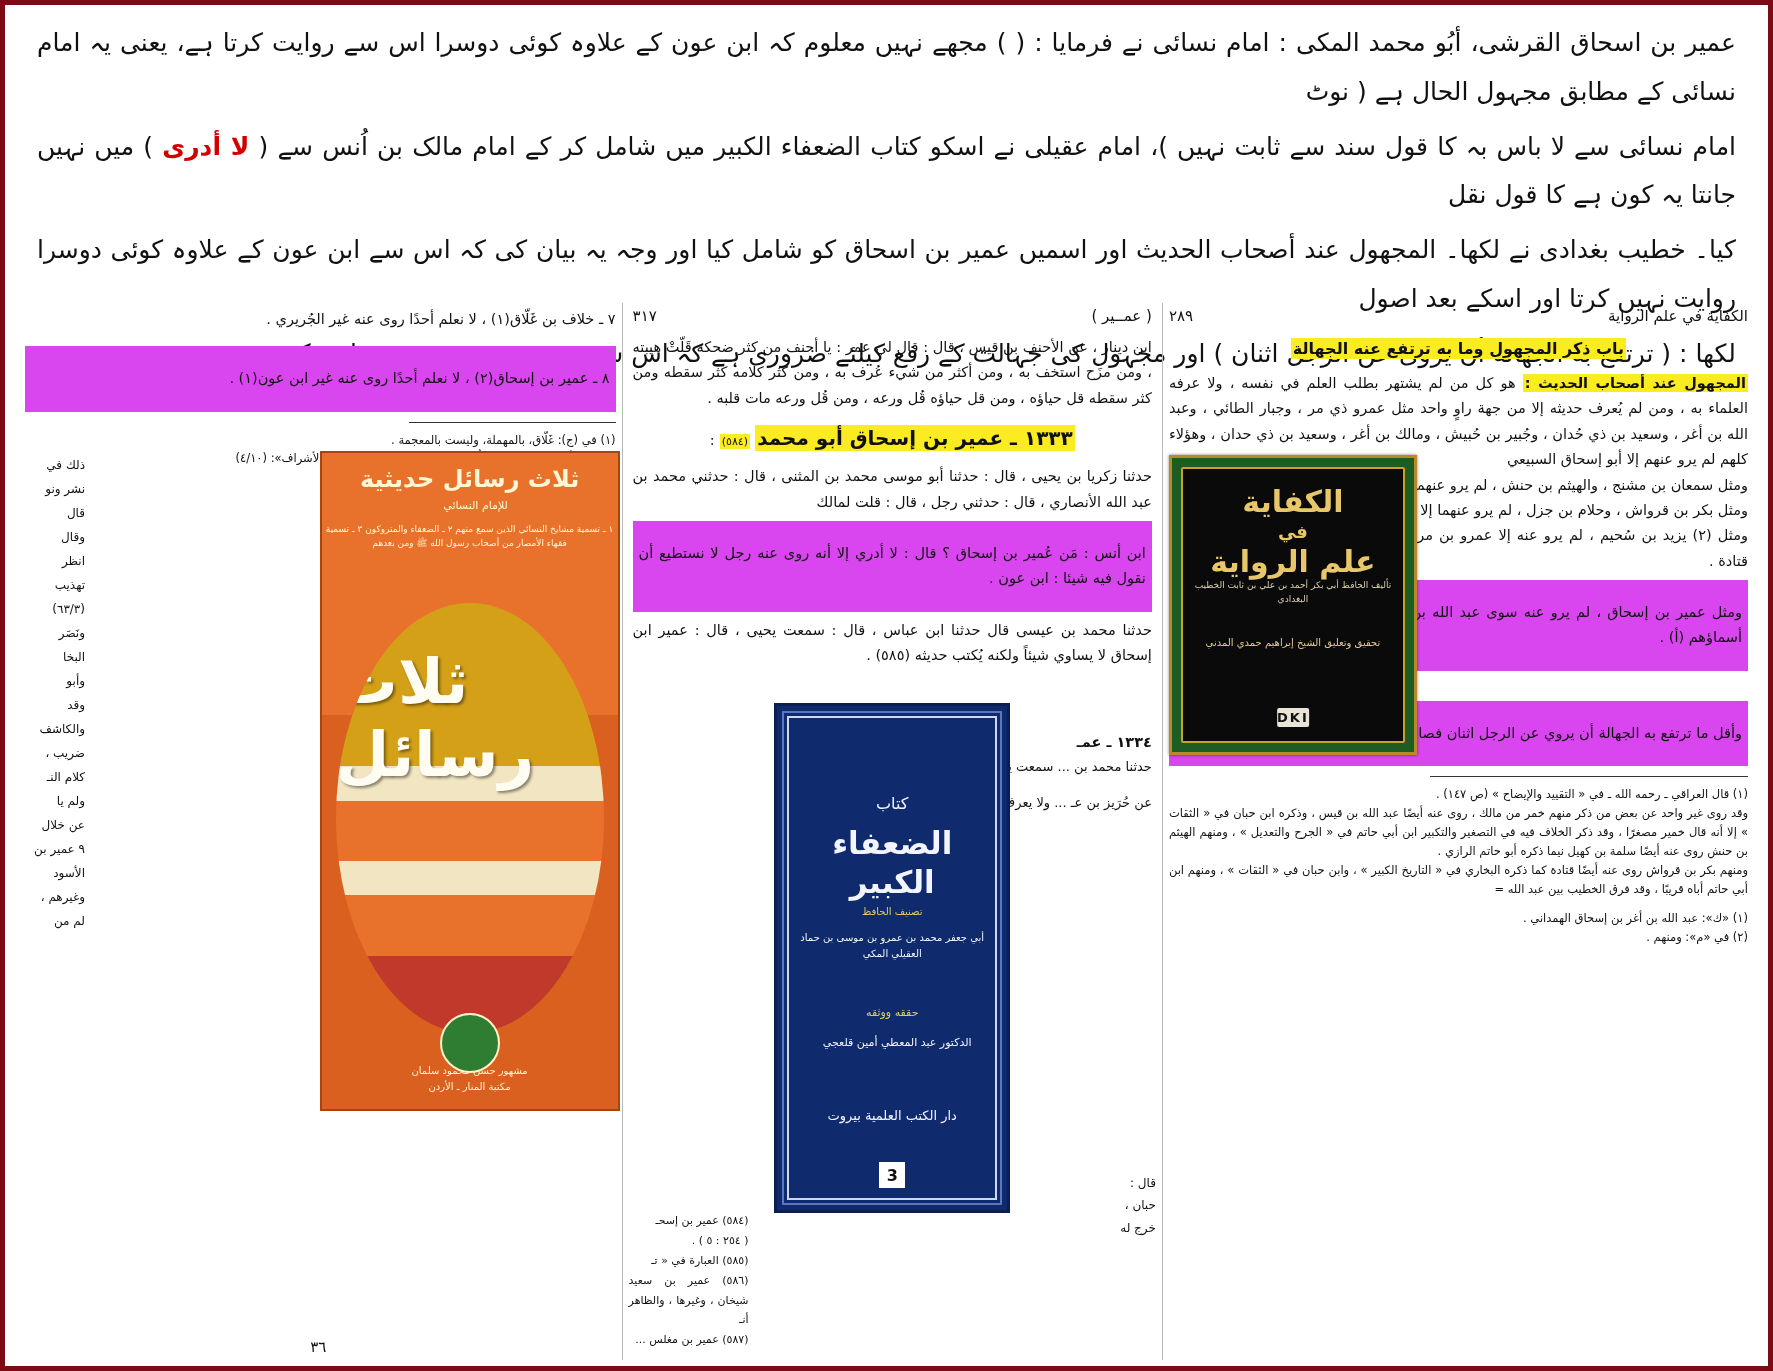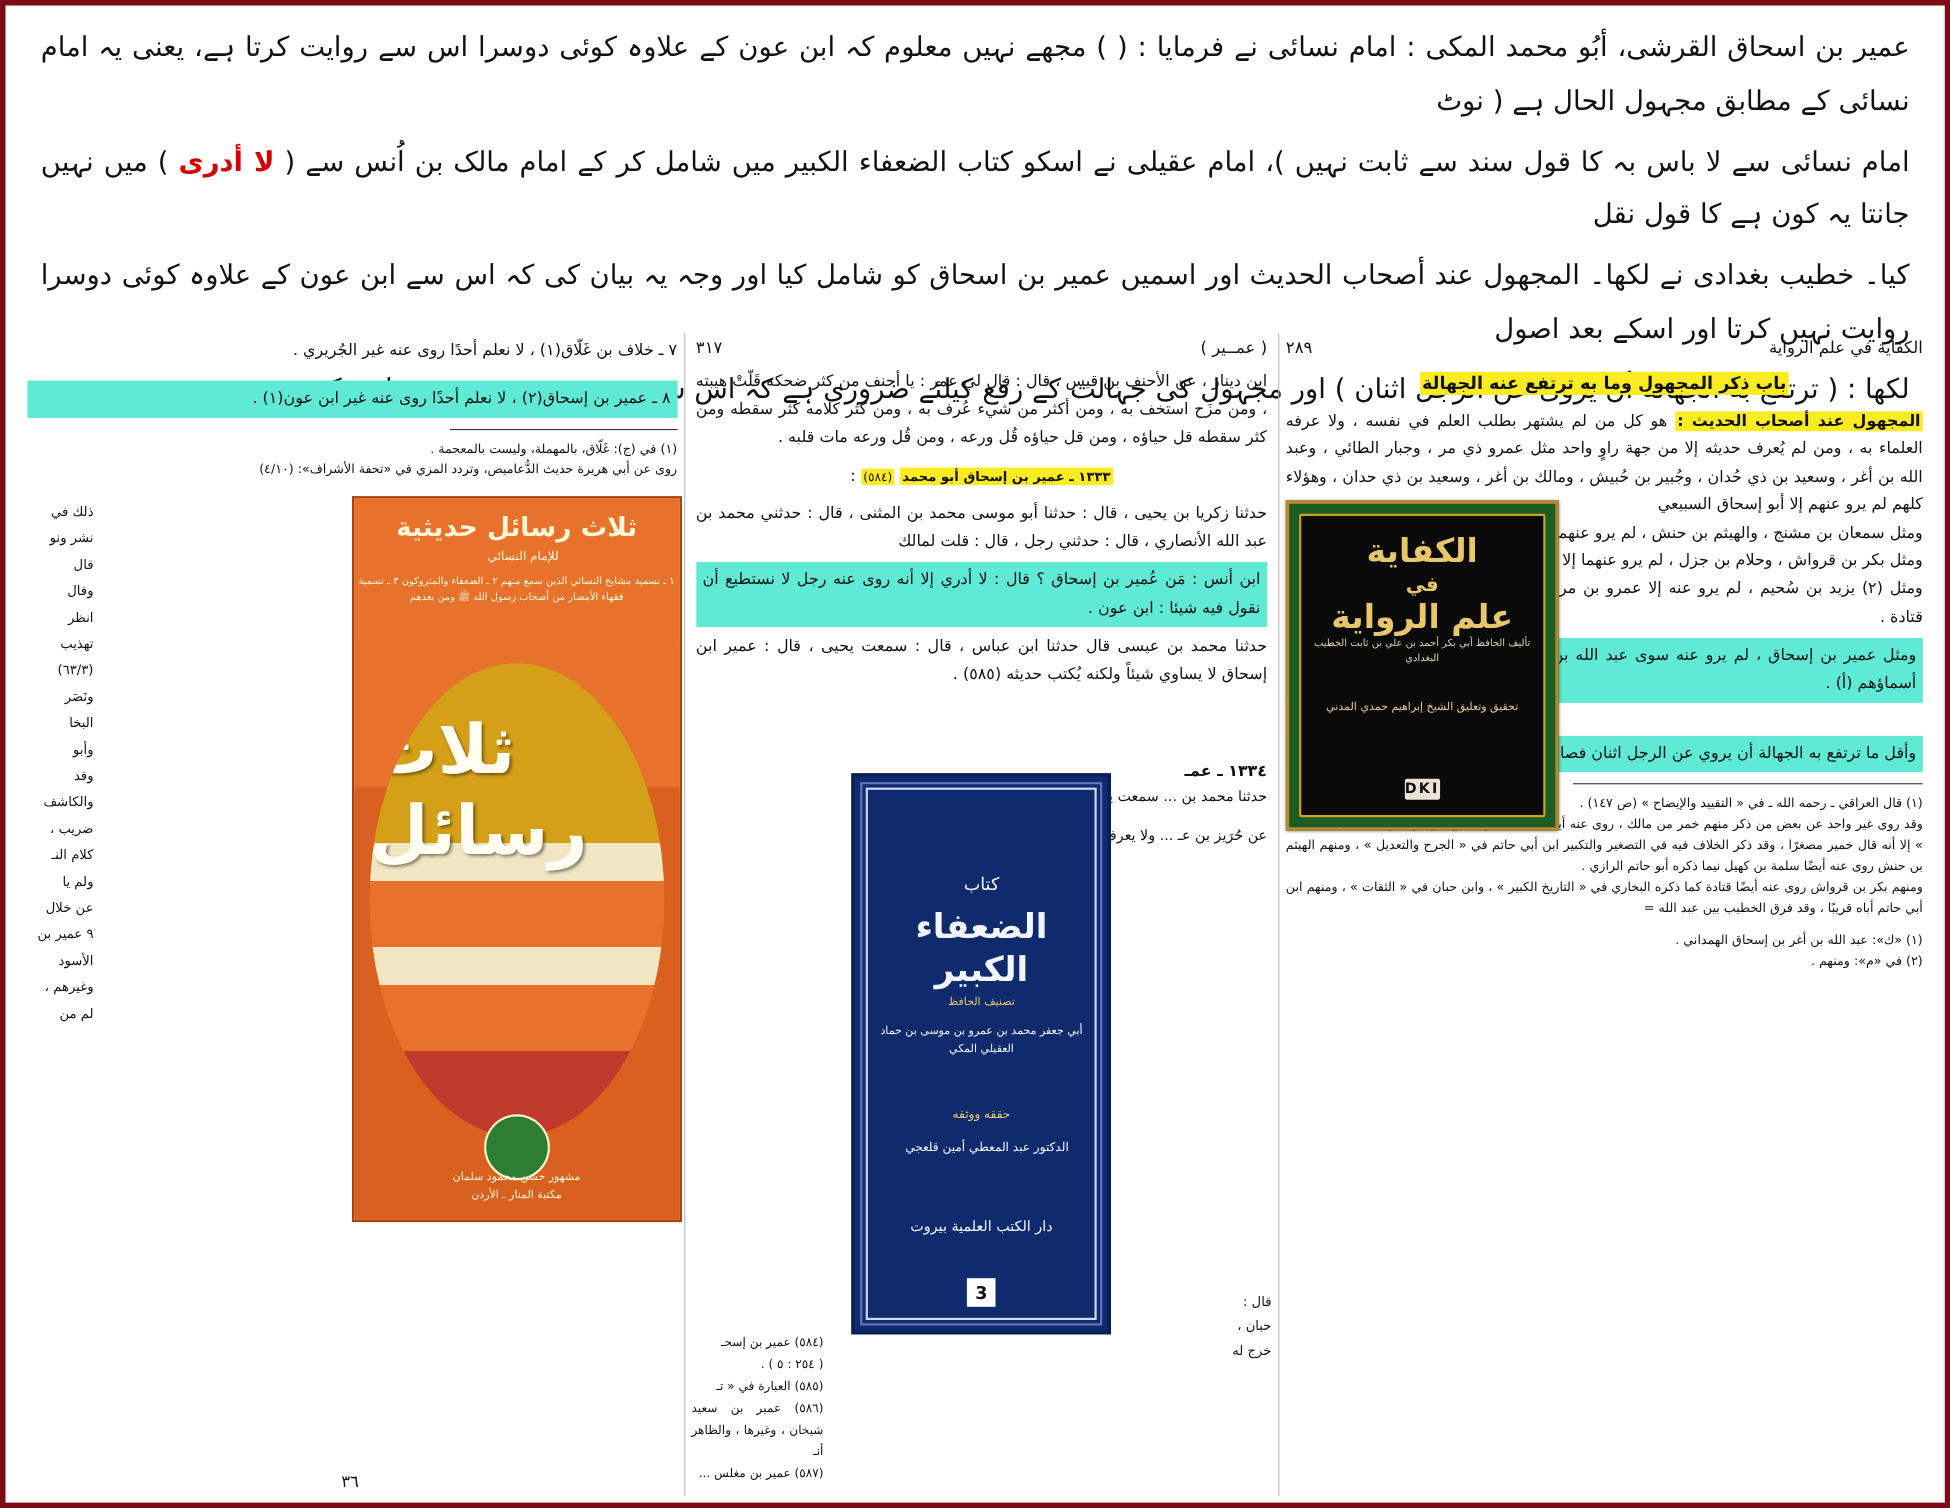--- a/index.html
+++ b/index.html
@@ -74,22 +74,22 @@
   .ar { font-size: 14.5px; line-height: 1.75; text-align: justify; }
   .ar.small { font-size: 13px; line-height: 1.7; }
   .ar.tiny { font-size: 11.5px; line-height: 1.6; }
   .center { text-align: center; }
   .mark {
     background: #fbec21;
     display: inline;
     padding: 1px 2px;
   }
   .mark-block {
-    background: #5eead4;
-    padding: 4px 6px;
+    background: #d946ef;
+    padding: 20px 6px;
     display: block;
     margin: 6px 0;
   }
   .rule {
     border: 0;
     border-top: 1px solid #333;
     margin: 10px 0 8px 0;
     width: 55%;
   }
   .rule.short { width: 35%; }
@@ -379,21 +379,21 @@
     <div class="scan-col col-mid">
       <div class="hdr-row">
         <span class="page-num">٣١٧</span>
         <span>( عمــير )</span>
       </div>
 
       <div class="ar">ابن دينار ، عن الأحنف بن قيس ، قال : قال لي عمر : يا أحنف من كثر ضحكه قَلّتْ هيبته ، ومن مزَح استخف به ، ومن أكثر من شيء عُرف به ، ومن كثر كلامه كثر سقطه ومن كثر سقطه قل حياؤه ، ومن قل حياؤه قُل ورعه ، ومن قُل ورعه مات قلبه .</div>
 
       <div style="height:10px"></div>
       <div class="center">
-        <span class="mark ar" style="font-weight:bold;font-size:12px">١٣٣٣ ـ عمير بن إسحاق أبو محمد</span>
+        <span class="mark ar" style="font-weight:bold;font-size:20px">١٣٣٣ ـ عمير بن إسحاق أبو محمد</span>
         <span class="mark ar" style="font-size:11px">(٥٨٤)</span>
         <span class="ar">:</span>
       </div>
       <div style="height:8px"></div>
 
       <div class="ar">حدثنا زكريا بن يحيى ، قال : حدثنا أبو موسى محمد بن المثنى ، قال : حدثني محمد بن عبد الله الأنصاري ، قال : حدثني رجل ، قال : قلت لمالك</div>
       <div class="mark-block ar">ابن أنس : مَن عُمير بن إسحاق ؟ قال : لا أدري إلا أنه روى عنه رجل لا نستطيع أن نقول فيه شيئا : ابن عون .</div>
       <div class="ar">حدثنا محمد بن عيسى قال حدثنا ابن عباس ، قال : سمعت يحيى ، قال : عمير ابن إسحاق لا يساوي شيئاً ولكنه يُكتب حديثه (٥٨٥) .</div>
 
       <div style="height:62px"></div>

